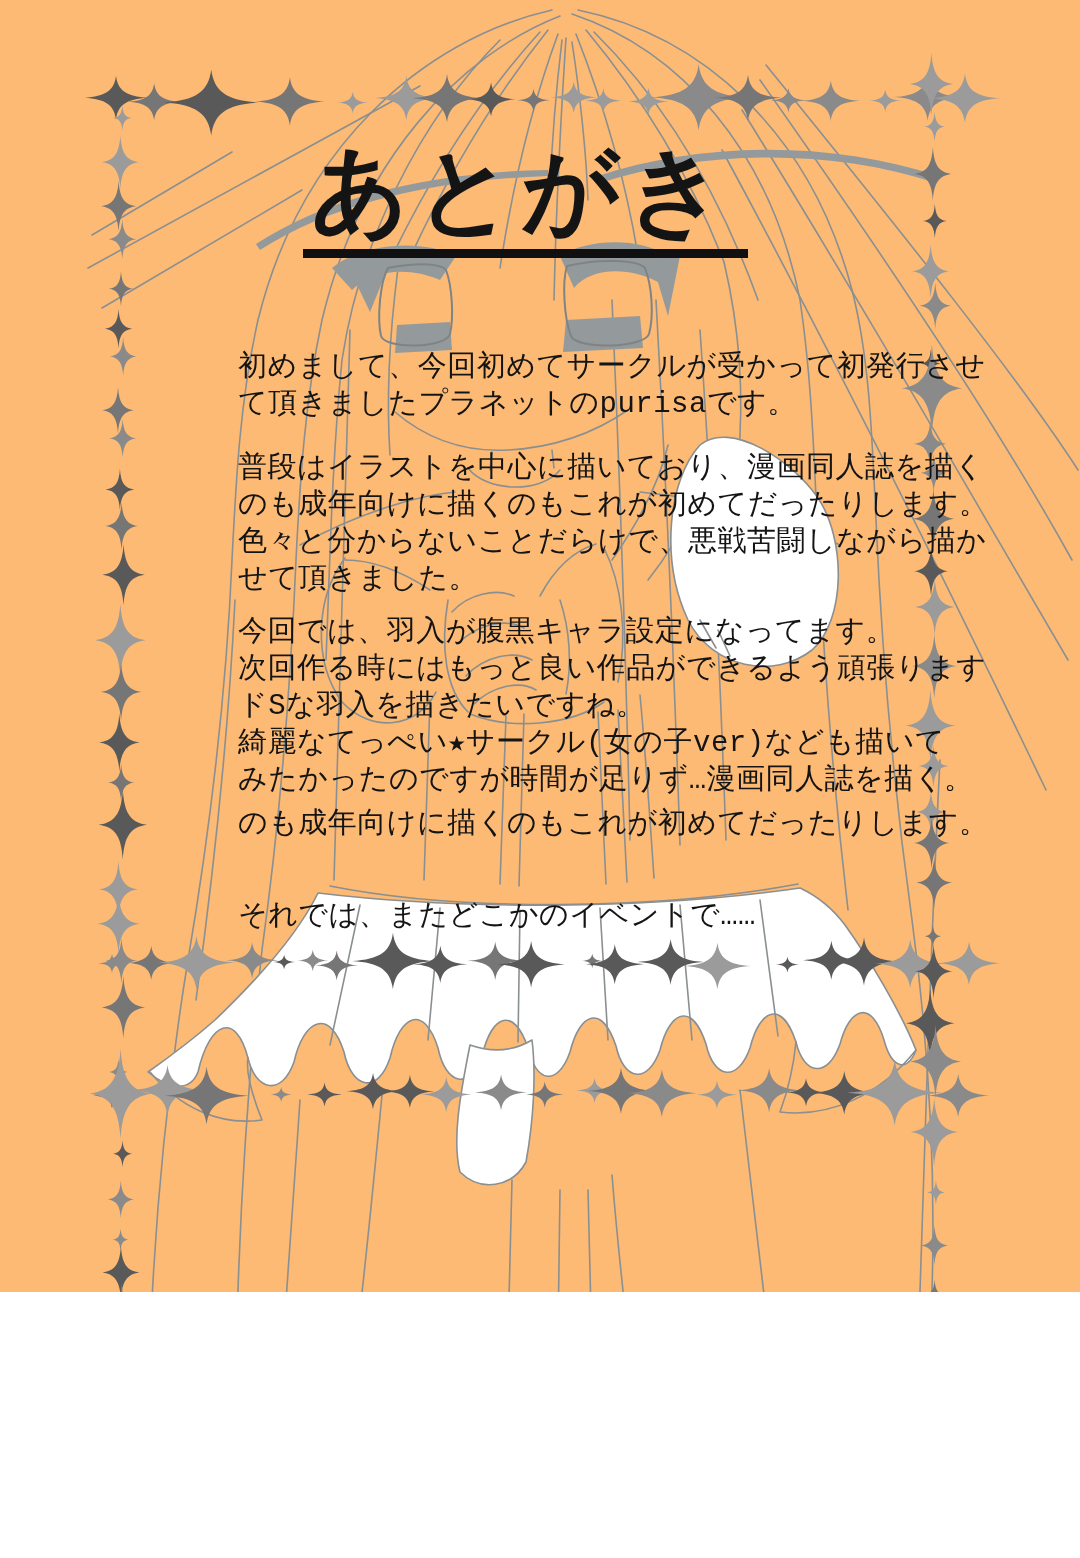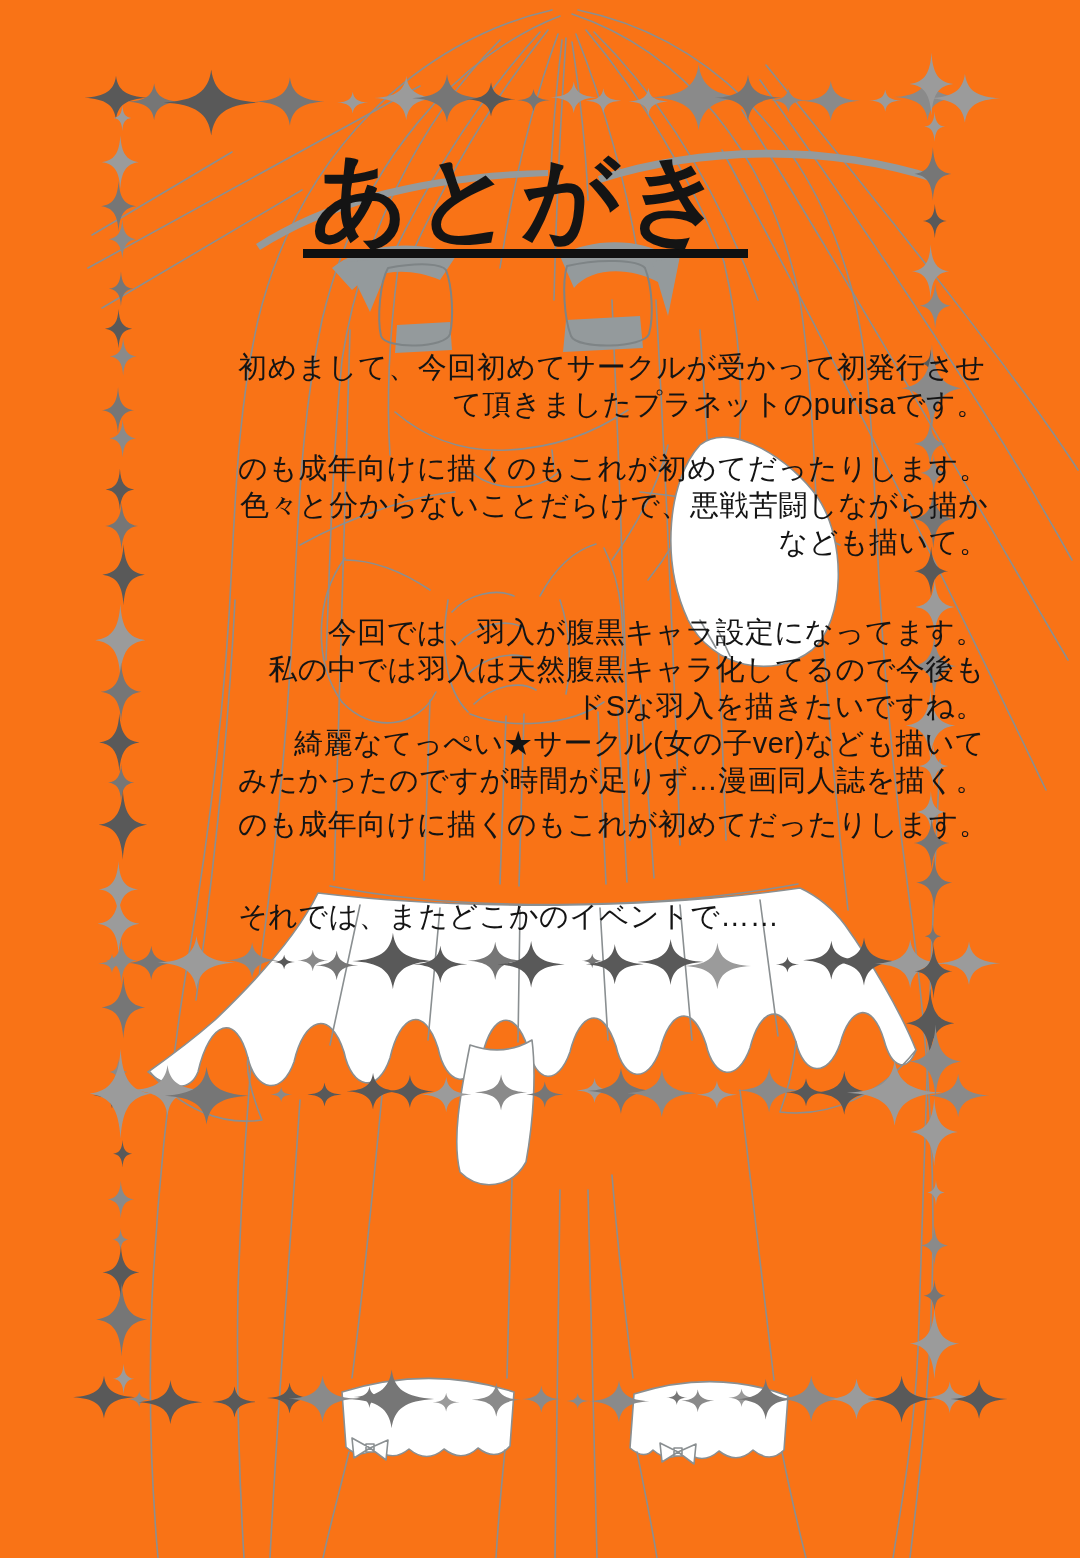--- a/index.html
+++ b/index.html
@@ -1,28 +1,28 @@
 <!DOCTYPE html>
 <html><head>
 <meta charset="utf-8">
 <style>
   html,body{margin:0;padding:0;background:#ffffff;}
   #page{
-    position:relative; width:1080px; height:1558px;
-    background:#f97316; overflow:hidden;
-    font-family:Liberation Sans, sans-serif;
+    position:relative; width:1080px; height:1292px;
+    background:#fdba74; overflow:hidden;
+    font-family:Liberation Mono, monospace;
   }
   #artsvg{position:absolute;left:0;top:0;width:1080px;height:1558px;}
   .txt{position:absolute; white-space:pre; color:inherit;}
   #title{
     left:303px; top:150px;
     font-size:96px; font-weight:bold; letter-spacing:7px; line-height:1.0;
     border-bottom:9px solid #101010; padding:0 16px 3px 8px;
   }
-  .para{position:absolute; left:238px; font-size:29px; line-height:37px; letter-spacing:0.5px;text-align:right;}
+  .para{position:absolute; left:238px; font-size:29px; line-height:37px; letter-spacing:0.5px;}
   #para-1{top:349px;}
   #para-2{top:450px;}
   #para-3{top:614px;}
   #para-4{top:806px;}
   #para-5{top:898px;}
   #colophon{position:absolute; left:222px; top:1170px; font-size:27px; line-height:33px; letter-spacing:0.3px;}
   .line{white-space:pre;}
 </style>
 </head>
 <body>
@@ -303,28 +303,29 @@
   </svg>
 
   <div id="title" class="txt">あとがき</div>
 
   <div id="para-1" class="para">
     <div class="line">初めまして、今回初めてサークルが受かって初発行させ</div>
     <div class="line">て頂きましたプラネットのpurisaです。</div>
   </div>
 
   <div id="para-2" class="para">
+    <div class="line">普段はイラストを中心に描いており、漫画同人誌を描く</div>
     <div class="line">のも成年向けに描くのもこれが初めてだったりします。</div>
     <div class="line">色々と分からないことだらけで、悪戦苦闘しながら描か</div>
-    <div class="line">なども描いて。</div>
+    <div class="line">せて頂きました。</div>
   </div>
 
   <div id="para-3" class="para">
     <div class="line">今回では、羽入が腹黒キャラ設定になってます。</div>
-    <div class="line">私の中では羽入は天然腹黒キャラ化してるので今後も</div>
+    <div class="line">次回作る時にはもっと良い作品ができるよう頑張ります</div>
     <div class="line">ドSな羽入を描きたいですね。</div>
     <div class="line">綺麗なてっぺい★サークル(女の子ver)なども描いて</div>
     <div class="line">みたかったのですが時間が足りず…漫画同人誌を描く。</div>
   </div>
 
   <div id="para-4" class="para">
     <div class="line">のも成年向けに描くのもこれが初めてだったりします。</div>
   </div>
 
   <div id="para-5" class="para">

